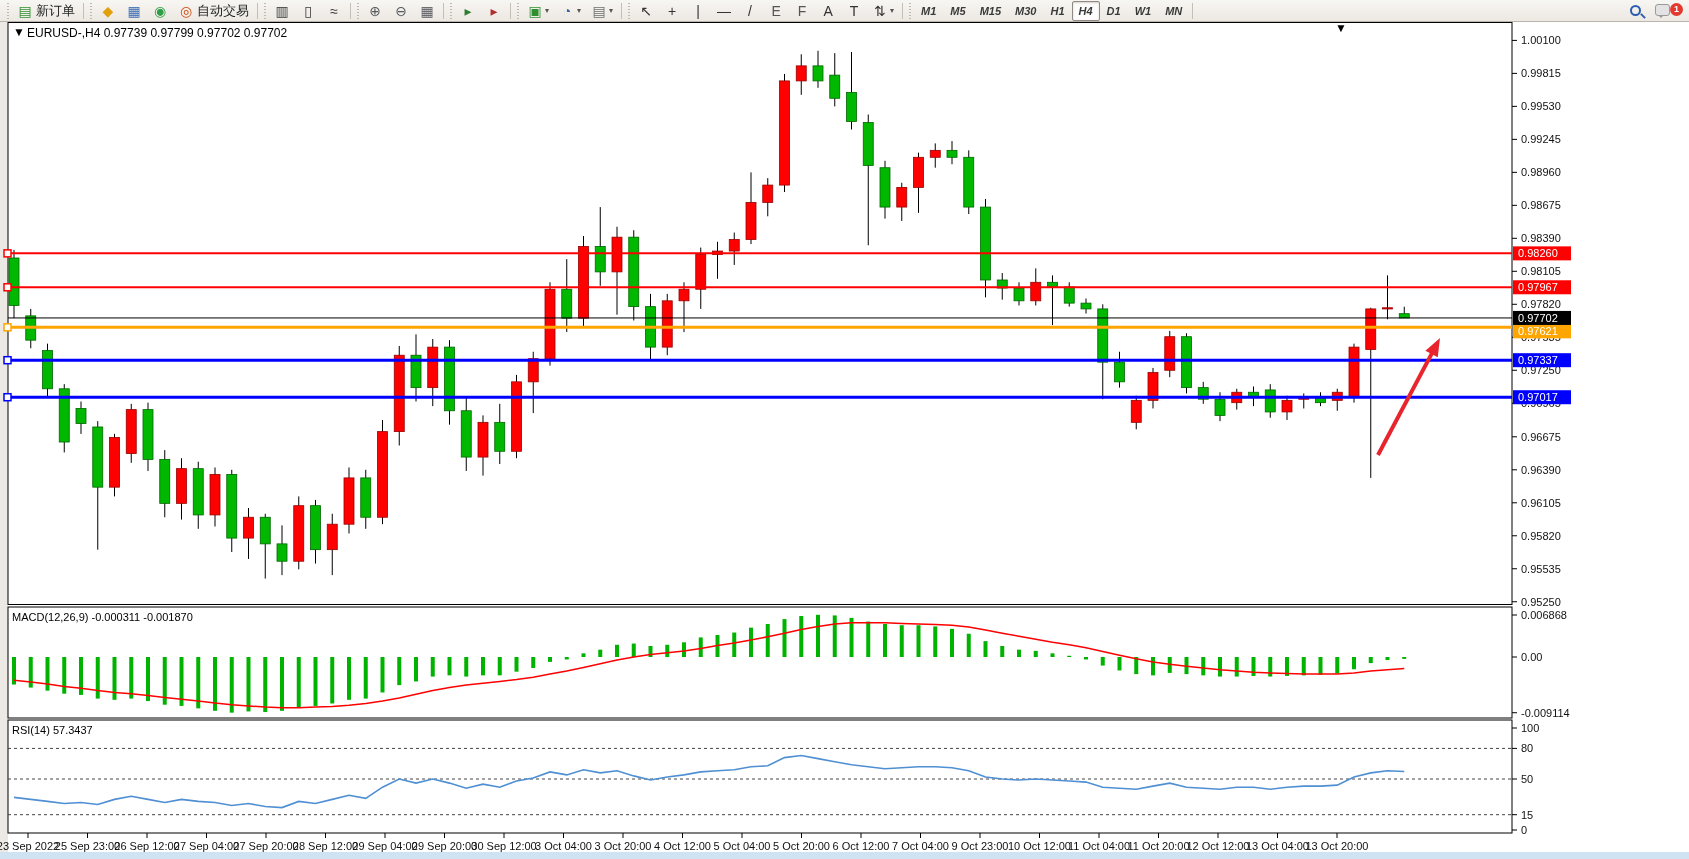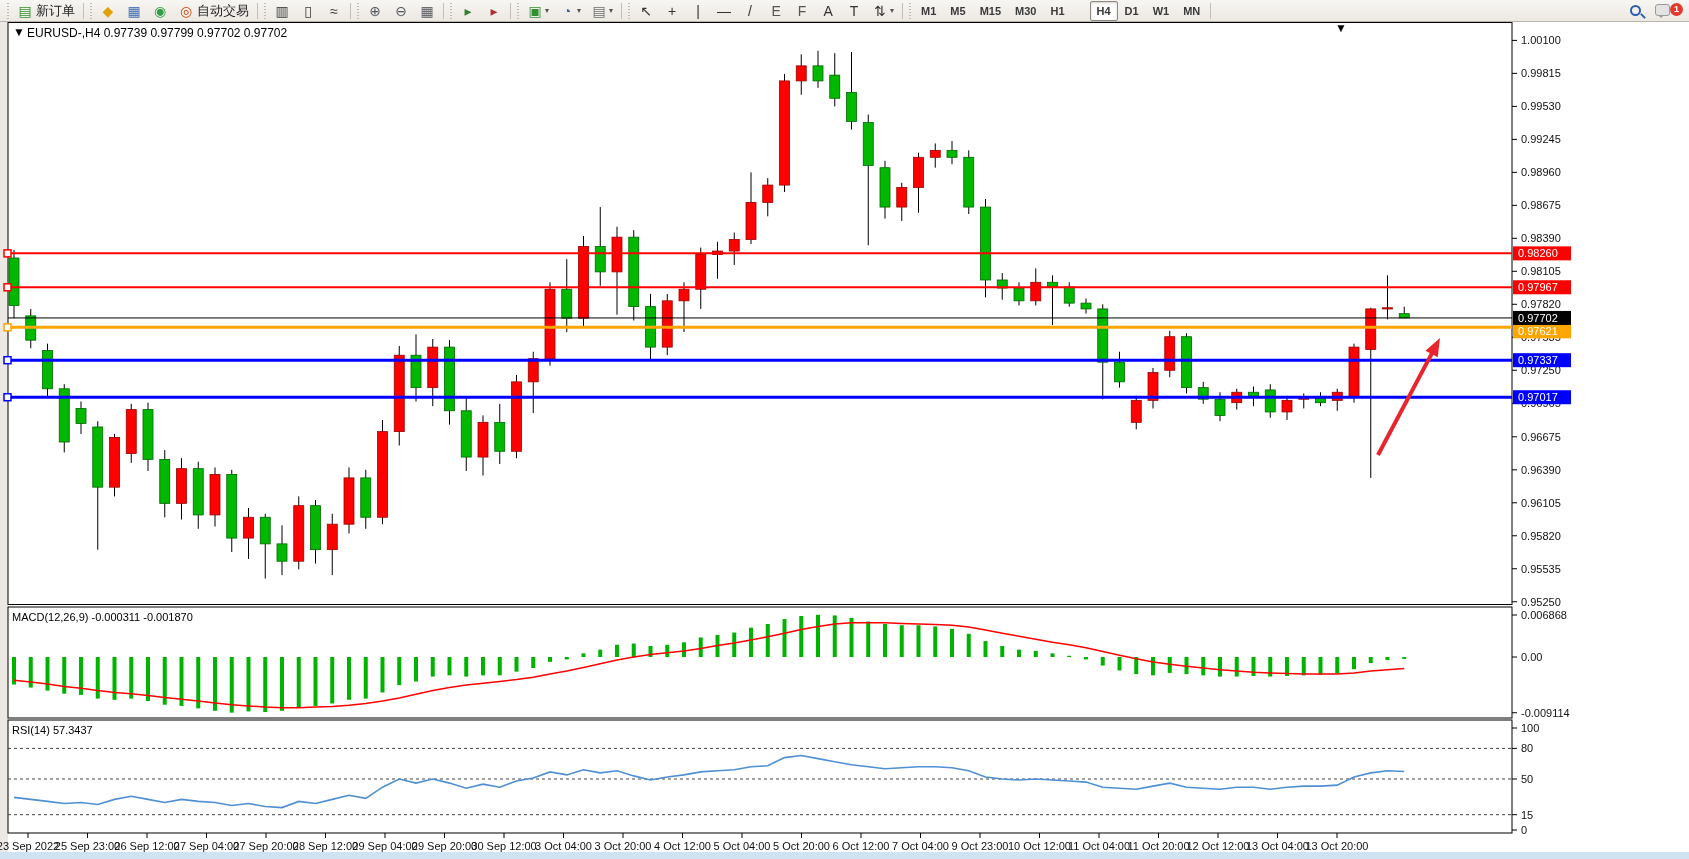--- a/index.html
+++ b/index.html
@@ -12,22 +12,22 @@
   .tb-group { display:flex; align-items:center; height:22px; }
   .tb-sep { width:1px; height:16px; background:#c3bfb8; margin:0 3px; }
   .tb-grip { width:4px; height:16px; margin:0 2px;
              background-image:repeating-linear-gradient(#bdb9b2 0 1px,transparent 1px 3px);
              background-size:2px 100%; background-repeat:no-repeat; background-position:1px 0; }
   .tb-btn { display:flex; align-items:center; height:20px; padding:0 4px; border:1px solid transparent;
             border-radius:2px; cursor:default; font-size:12px; color:#222; }
   .tb-btn .glyph { font-size:14px; line-height:14px; width:16px; text-align:center; }
   .tb-btn .lbl { margin-left:3px; font-size:13px; }
   .tb-btn .dd { font-size:8px; color:#555; margin-left:2px; }
-  .tb-btn.tf { font-size:11px; font-weight:bold; color:#3a3a3a; padding:0 6px; }
-  .tb-btn.tf.active { background:#fdfdfd; border:1px solid #8f8b84; box-shadow:inset 0 1px 2px #d5d1ca;margin-left:18px; }
+  .tb-btn.tf { font-size:11px; font-weight:bold; color:#3a3a3a; padding:0 6px;font-style:italic; }
+  .tb-btn.tf.active { background:#fdfdfd; border:1px solid #8f8b84; box-shadow:inset 0 1px 2px #d5d1ca; }
   #tb-right { margin-left:auto; display:flex; align-items:center; }
   .icon-search { position:relative; width:11px; height:11px; border:2px solid #2a5db0;
                  border-radius:50%; margin-right:14px; }
   .icon-search::after { content:""; position:absolute; left:8px; top:8px; width:6px; height:2px;
                         background:#2a5db0; transform:rotate(45deg); }
   .icon-chat { position:relative; width:15px; height:12px; background:#e3e3e3;
                border:1px solid #9a9a9a; border-radius:3px; margin-right:10px; }
   .icon-chat::after { content:""; position:absolute; left:2px; top:10px; width:0; height:0;
                       border:3px solid transparent; border-top-color:#9a9a9a; }
   .badge { position:absolute; right:2px; top:1px; min-width:13px; height:13px; background:#e23a2e;

